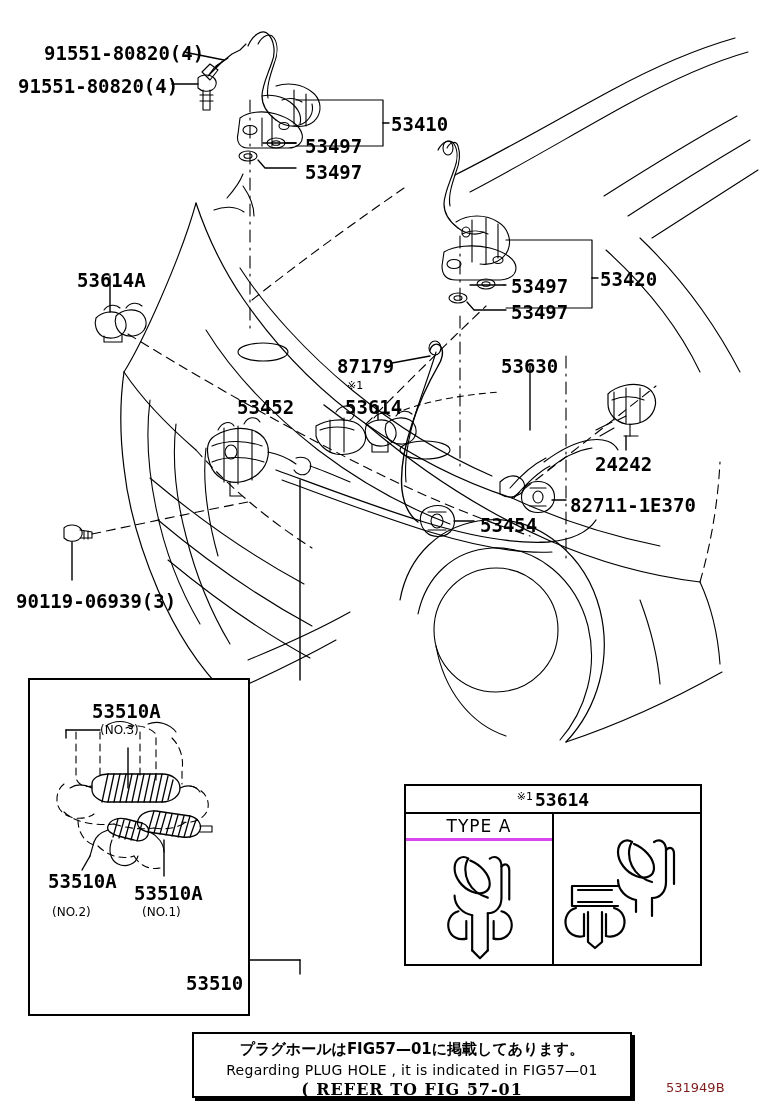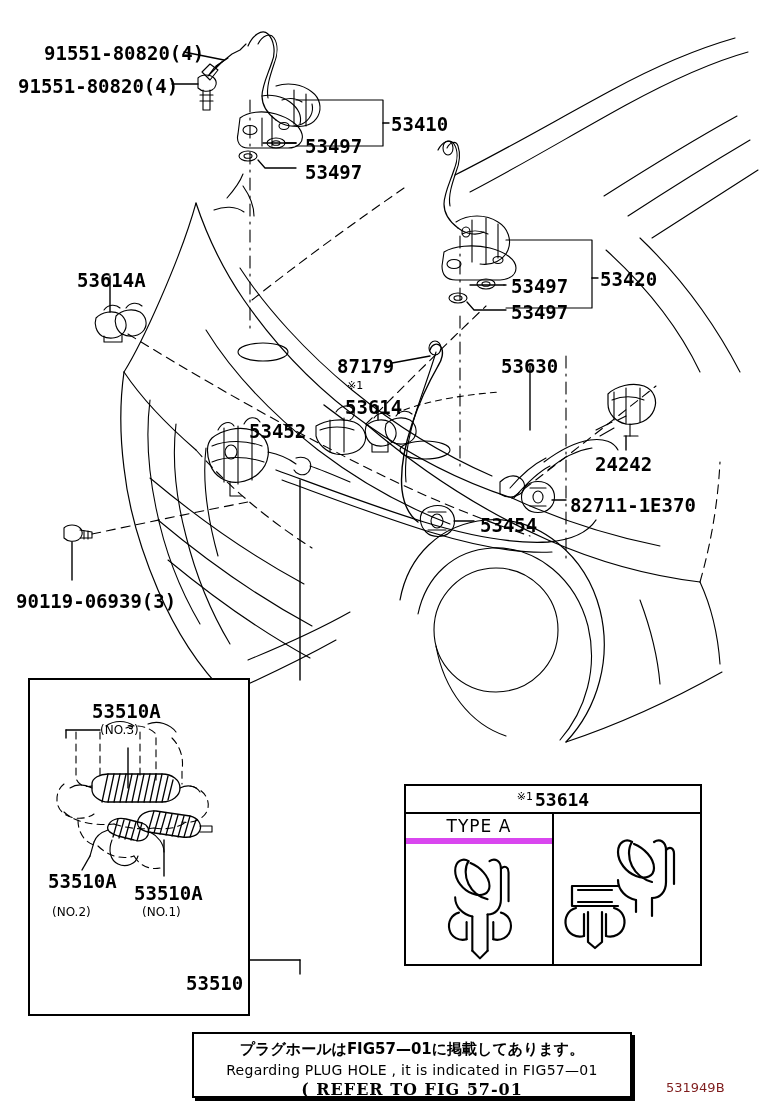--- a/index.html
+++ b/index.html
@@ -30,21 +30,21 @@
     height:26px;border-bottom:2px solid #000;display:flex;align-items:center;
     justify-content:center;font-weight:bold;font-size:18px;
     font-family:"DejaVu Sans Mono","Liberation Mono",monospace;
   }
   .typetbl .hdr .starmark{font-size:11px;font-weight:normal;margin-right:2px;
     font-family:"DejaVu Sans","Liberation Sans",sans-serif;position:relative;top:-3px;}
   .typetbl .cols{display:flex;height:calc(100% - 26px);}
   .typetbl .col{flex:1;display:flex;flex-direction:column;}
   .typetbl .col.left{border-right:2px solid #000;}
   .typetbl .coltitle{
-    height:24px;border-bottom:6px solid #d946ef;display:flex;align-items:center;
+    height:24px;border-bottom:3px solid #d946ef;display:flex;align-items:center;
     justify-content:center;font-size:17px;letter-spacing:1px;font-weight:normal;
     font-family:"DejaVu Sans","Liberation Sans",sans-serif;
   }
   .typetbl .colbody{flex:1;position:relative;}
   .notebox{
     position:absolute;border:2px solid #000;background:#fff;box-sizing:border-box;
     box-shadow:3px 3px 0 #000;
   }
   .noteline{text-align:center;white-space:nowrap;}
   .noteline.jp{
@@ -332,21 +332,21 @@
   <div class="lbl m" style="left:18px;top:77px;">91551-80820(4)</div>
   <div class="lbl m" style="left:391px;top:115px;">53410</div>
   <div class="lbl m" style="left:305px;top:137px;">53497</div>
   <div class="lbl m" style="left:305px;top:163px;">53497</div>
   <div class="lbl m" style="left:600px;top:270px;">53420</div>
   <div class="lbl m" style="left:511px;top:277px;">53497</div>
   <div class="lbl m" style="left:511px;top:303px;">53497</div>
 
   <div class="lbl m" style="left:77px;top:271px;">53614A</div>
   <div class="lbl m" style="left:337px;top:357px;">87179</div>
-  <div class="lbl m" style="left:249px;top:398px;margin-top:24px;">53452</div>
+  <div class="lbl m" style="left:237px;top:398px;">53452</div>
   <div class="lbl m" style="left:345px;top:398px;">53614</div>
   <div class="mark" style="left:347px;top:379px;">※1</div>
   <div class="lbl m" style="left:501px;top:357px;">53630</div>
   <div class="lbl m" style="left:595px;top:455px;">24242</div>
   <div class="lbl m" style="left:570px;top:496px;">82711-1E370</div>
   <div class="lbl m" style="left:480px;top:516px;">53454</div>
   <div class="lbl m" style="left:16px;top:592px;">90119-06939(3)</div>
 
   <div class="box" style="left:28px;top:678px;width:222px;height:338px;">
     <svg viewBox="0 0 222 262" style="position:absolute;left:0;top:0;width:222px;height:262px;">

